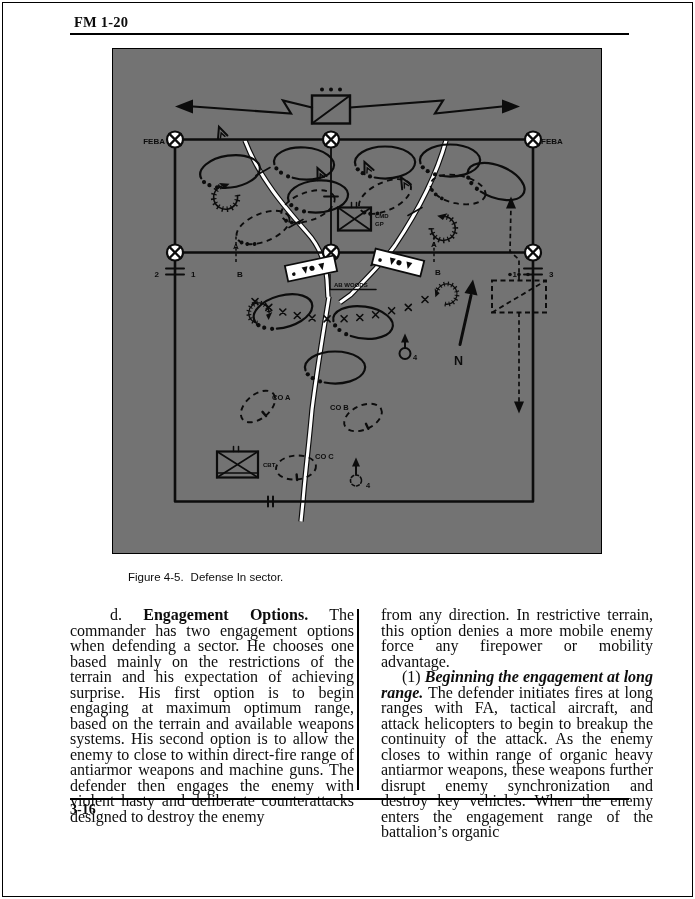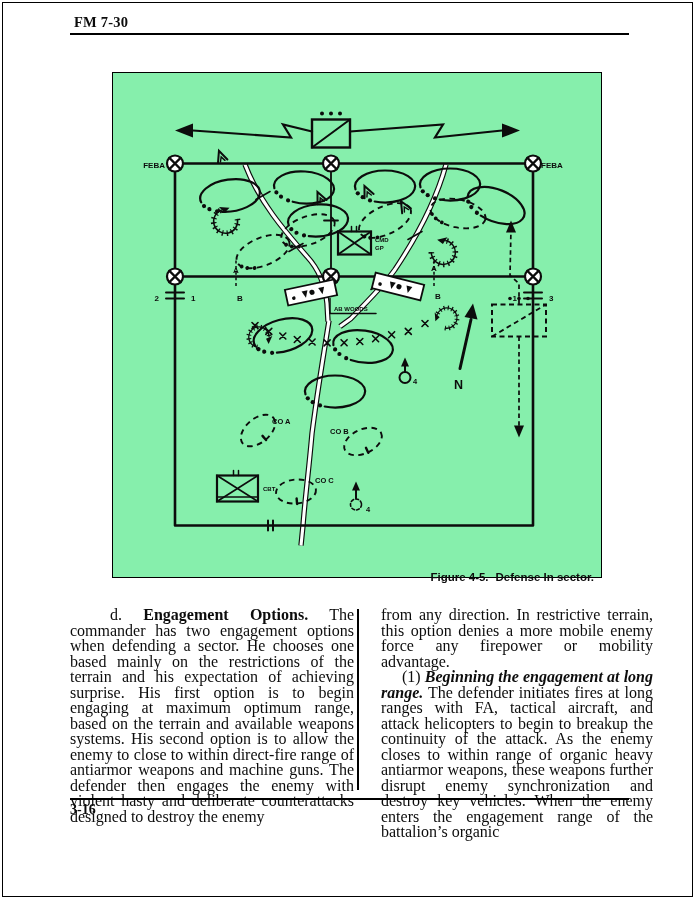--- a/index.html
+++ b/index.html
@@ -3,24 +3,24 @@
 <meta charset="utf-8">
 <style>
   html,body{margin:0;padding:0;}
   body{
     width:695px;height:899px;position:relative;background:#ffffff;
     font-family:"Liberation Serif",serif;color:#0c0c0c;overflow:hidden;
   }
   .page-frame{position:absolute;left:2px;top:2px;right:2px;bottom:2px;border:1.5px solid #000;}
   .doc-id{position:absolute;left:74px;top:14px;font-weight:bold;font-size:14.5px;letter-spacing:.2px;}
   .head-rule{position:absolute;left:70px;top:33px;width:559px;height:2px;background:#000;}
-  .figure-box{position:absolute;left:112px;top:72px;width:488px;height:504px;border:1.6px solid #000;background:#86efac;}
+  .figure-box{position:absolute;left:112px;top:48px;width:488px;height:504px;border:1.6px solid #000;background:#737373;}
   .figure-box svg{display:block;width:100%;height:100%;}
-  .caption{position:absolute;left:106px;top:571px;width:488px;text-align:right;
-    font-family:"Liberation Sans",sans-serif;font-weight:bold;font-size:11.5px;}
+  .caption{position:absolute;left:128px;top:571px;width:488px;text-align:left;
+    font-family:"Liberation Sans",sans-serif;font-weight:normal;font-size:11.5px;}
   .caption .cap-text{margin-left:7px;}
   .col{position:absolute;top:607px;font-size:16px;line-height:15.5px;text-align:justify;}
   .col-left{left:70px;width:284px;}
   .col-right{left:381px;width:272px;}
   .col-divider{position:absolute;left:357px;top:609px;width:1.6px;height:181px;background:#000;}
   .indent1{text-indent:40px;}
   .indent2{text-indent:21px;}
   .b{font-weight:bold;}
   .bi{font-weight:bold;font-style:italic;}
   .foot-rule{position:absolute;left:70px;top:798px;width:559px;height:1.6px;background:#000;}
@@ -43,21 +43,21 @@
   .rvr{fill:none;stroke:#0c0c0c;stroke-dasharray:5,3.5;}
   text.lbl{font-family:"Liberation Sans",sans-serif;font-weight:bold;fill:#0c0c0c;font-size:7px;}
   text.s6{font-size:6px}text.s75{font-size:7.5px}text.s8{font-size:8px}text.s12{font-size:12.5px}
   .mid{text-anchor:middle}.end{text-anchor:end}
 </style>
 </head>
 <body>
 
 <div class="page-frame"></div>
 
-<div class="doc-id">FM 7-30</div>
+<div class="doc-id">FM 1-20</div>
 <div class="head-rule"></div>
 
 <div class="figure-box">
 <svg viewBox="0 0 488 503">
   <defs>
     <g id="posE">
       <path class="pe" d="M-29.5,2.8 A30 16 0 1 1 -10.3,15"></path>
       <circle class="dot" cx="-15" cy="13.9" r="2.1"></circle>
           <circle class="dot" cx="-22.3" cy="10.7" r="2.1"></circle>
           <circle class="dot" cx="-27.2" cy="6.8" r="2.1"></circle>

